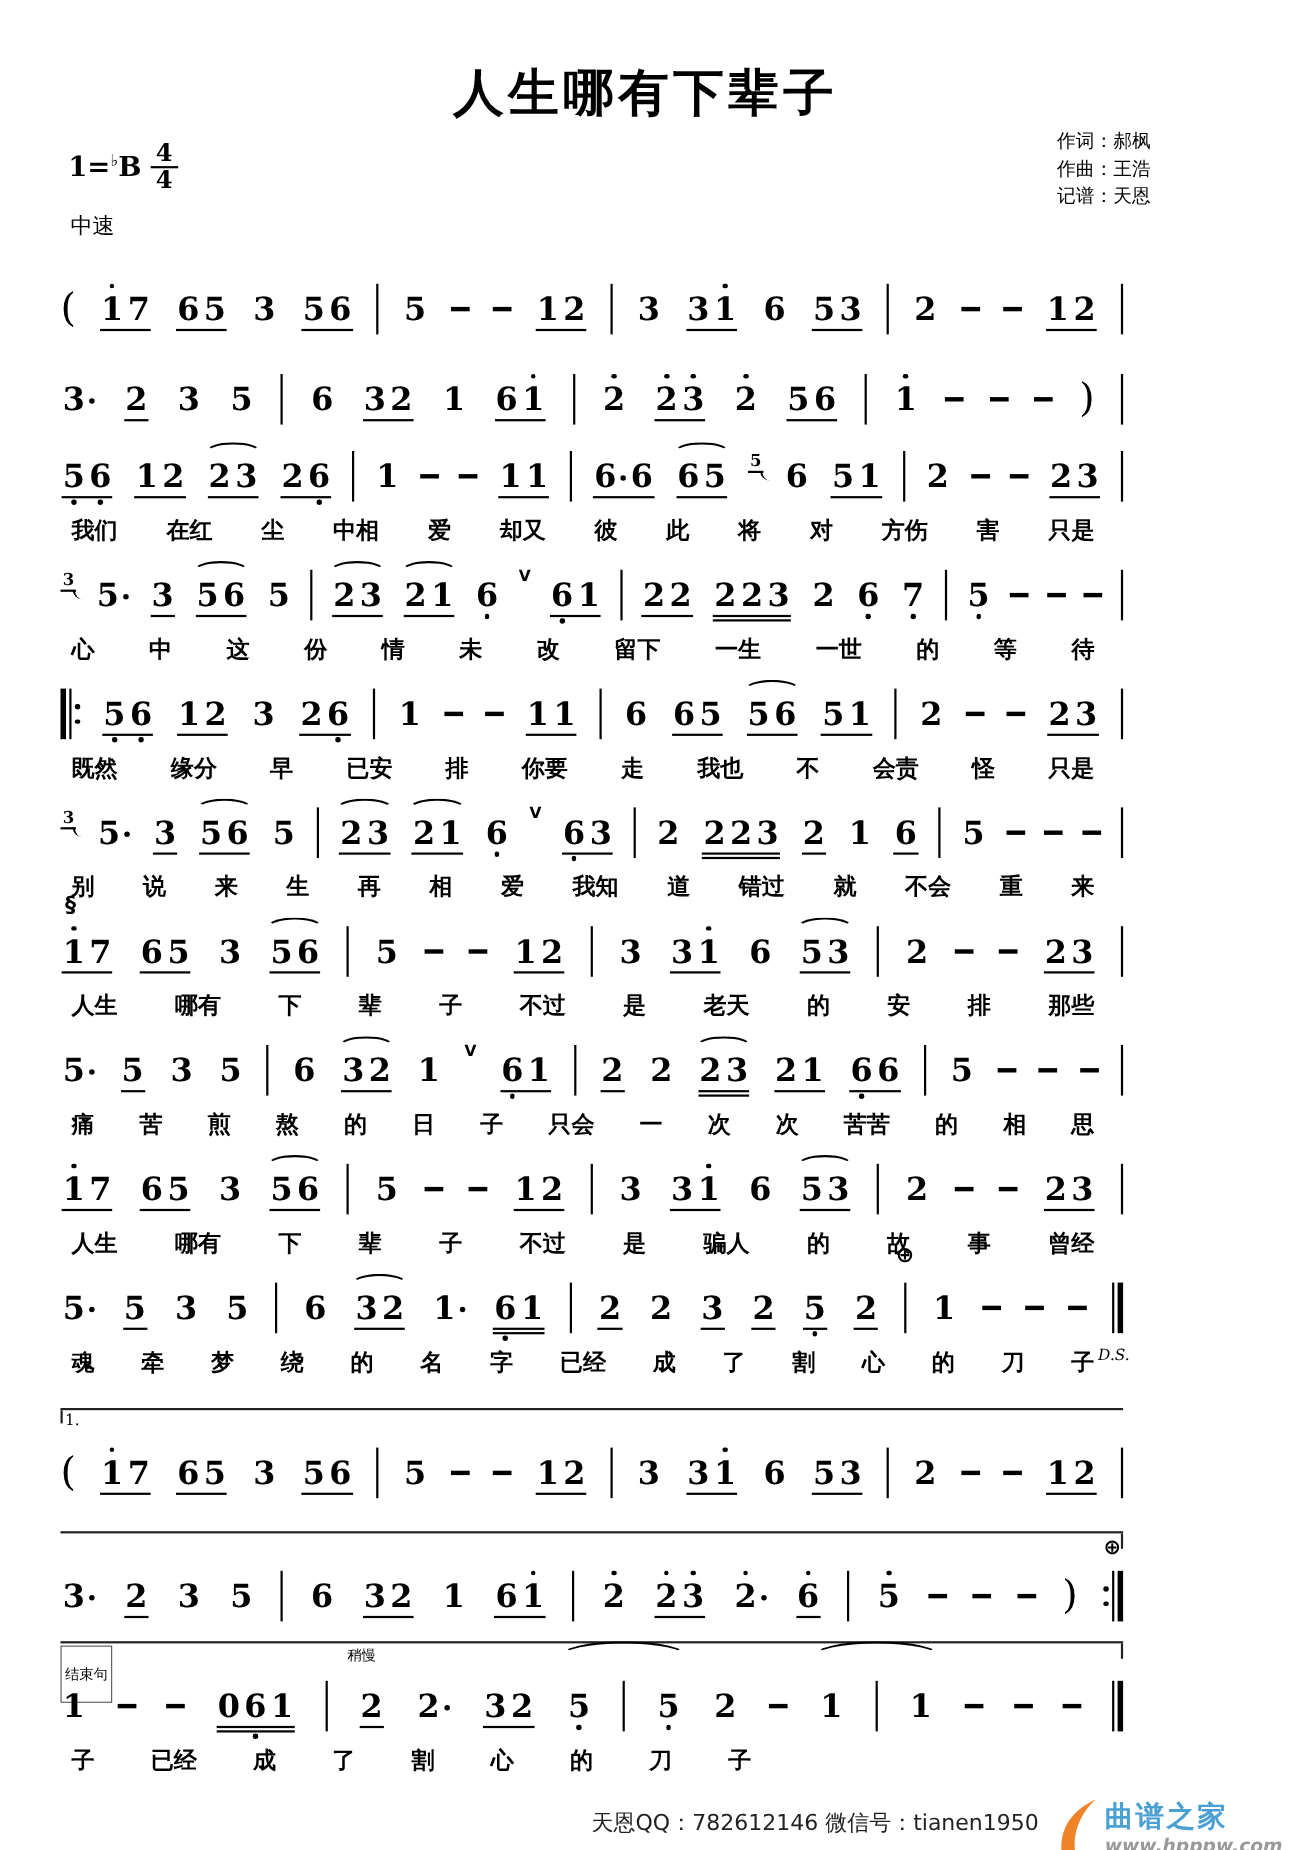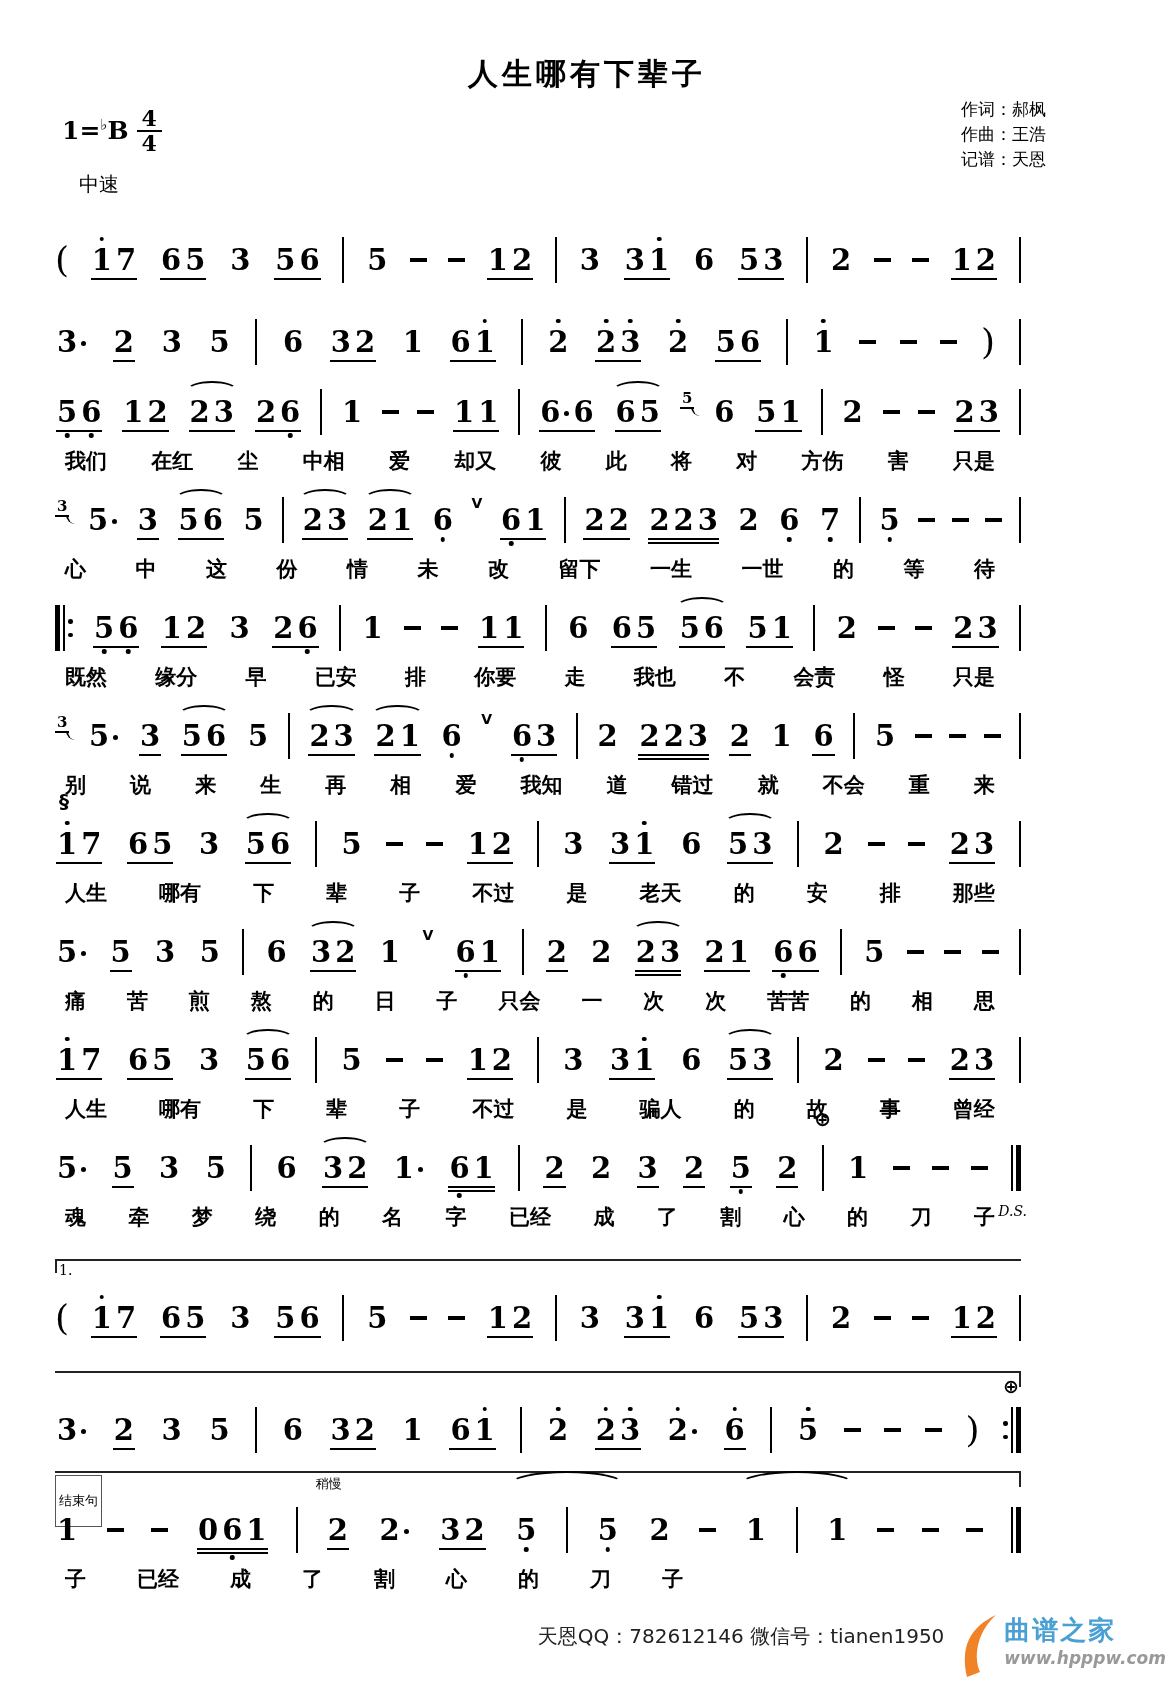--- a/index.html
+++ b/index.html
@@ -1,34 +1,34 @@
 <!DOCTYPE html>
 <html><head>
 <meta charset="utf-8">
 <style>
   html,body{margin:0;padding:0;background:#ffffff;}
   body{width:1174px;height:1682px;position:relative;overflow:hidden;
        font-family:"DejaVu Sans",sans-serif;color:#000;}
   .page{padding-top:54px;}
 
   
-  h1{text-align:center;font-size:30px;font-weight:900;margin:0;letter-spacing:4px;
+  h1{text-align:center;font-size:46px;font-weight:900;margin:0;letter-spacing:4px;
      font-family:"DejaVu Sans",sans-serif;}
   .hdr{position:relative;height:112px;}
   .keyblock{position:absolute;left:62px;top:12px;display:flex;align-items:center;gap:8px;
             font-family:"DejaVu Serif",serif;justify-content:flex-end;}
   .keytxt{font-size:25px;font-weight:600;}
   .flat{font-size:15px;font-weight:600;}
   .timesig{display:inline-block;text-align:center;font-weight:700;font-size:22px;line-height:1.05;
            font-family:"DejaVu Serif",serif;}
   .timesig .num{display:block;border-bottom:2px solid #000;padding:0 5px;}
   .timesig .den{display:block;padding:0 5px;}
   .singer{text-align:center;font-size:26px;font-weight:700;padding-top:14px;}
-  .credits{position:absolute;right:128px;top:2px;font-size:17px;line-height:25px;text-align:left;}
-  .tempo{position:absolute;left:79px;top:76px;font-size:20px;}
+  .credits{position:absolute;right:128px;top:2px;font-size:17px;line-height:25px;text-align:left;font-family:Liberation Mono, monospace;}
+  .tempo{position:absolute;left:64px;top:76px;font-size:20px;}
 
   
   .score{margin-left:55px;width:966px;}
   .sys{margin-top:12px;}
   .sys.nolyr{margin-top:24px;}
   .sys.volta{margin-top:24px;}
   .nrow{display:flex;justify-content:space-between;align-items:center;height:58px;position:relative;}
   .lrow{display:flex;justify-content:space-between;align-items:center;height:36px;
         padding:2px 26px 0 10px;font-size:21px;font-weight:600;}
 

